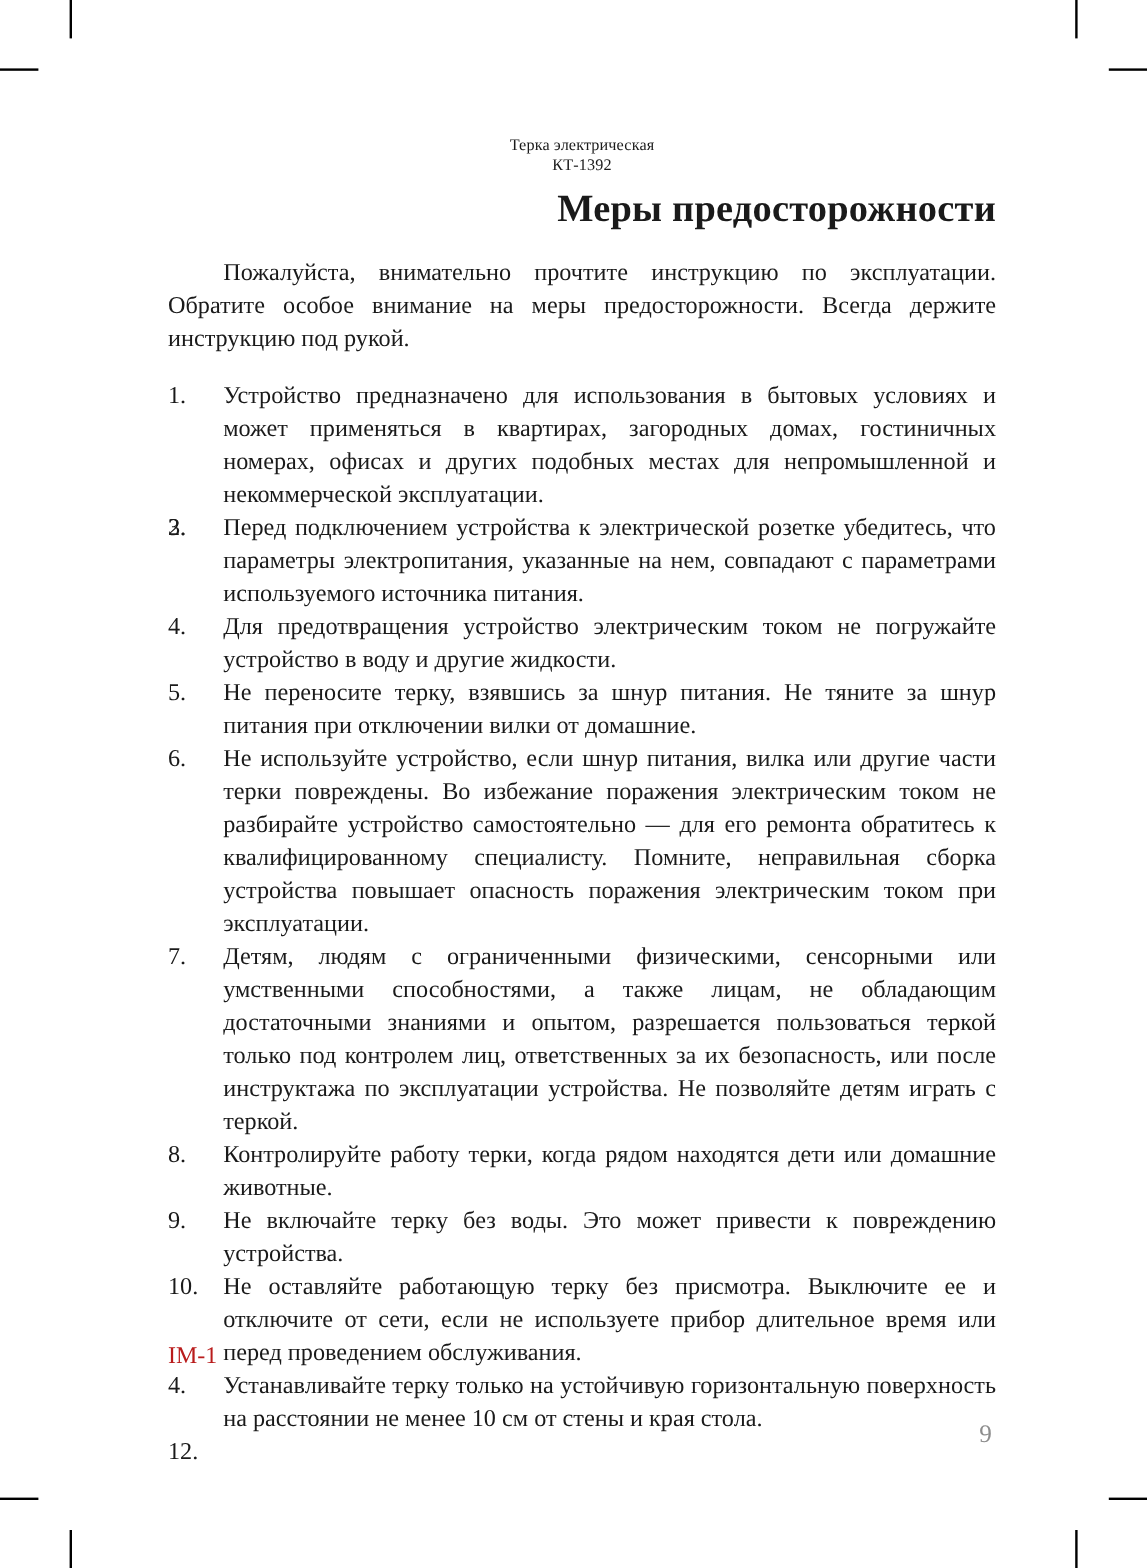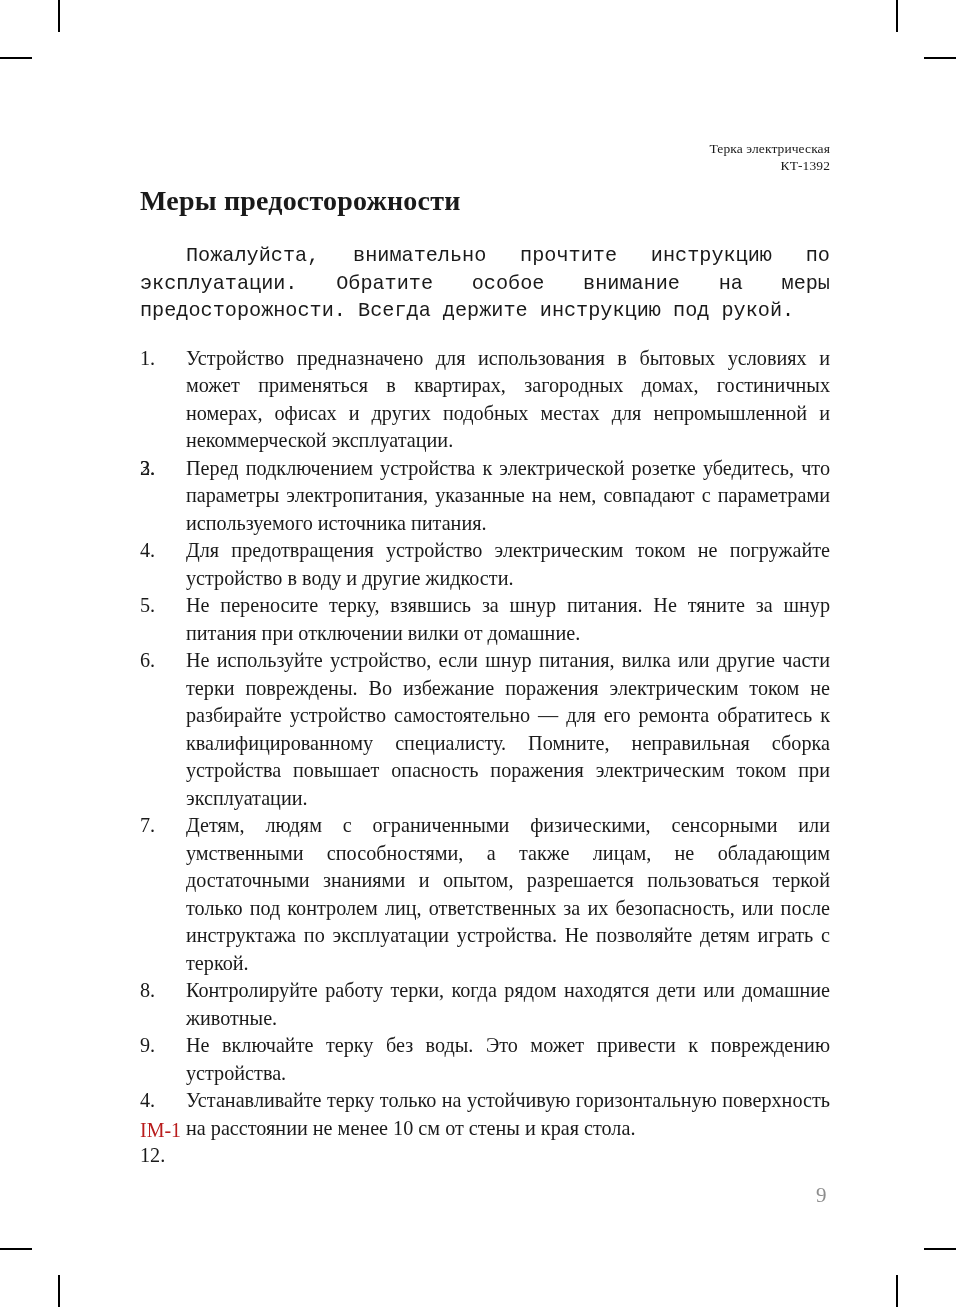--- a/index.html
+++ b/index.html
@@ -36,51 +36,49 @@
   
   .page {
     position: absolute;
     left: 140px;
     top: 112px;
     width: 690px;
   }
 
   
   .runhead {
-    text-align: right;
+    text-align: center;
     font-size: 13.5px;
     line-height: 17px;
     letter-spacing: 0.1px;
     color: #1a1a1a;
-    margin-top: 28px;
   }
   .runhead div { white-space: nowrap; }
 
   
   .doc-title {
-    text-align: left;
+    text-align: right;
     font-weight: bold;
-    font-size: 28px;
+    font-size: 32px;
     line-height: 30px;
     margin-top: 12px;
     margin-bottom: 0;
     letter-spacing: 0.2px;
   }
 
   
   .intro {
     margin-top: 26px;
     text-indent: 46px;
     text-align: justify;
     font-size: 20.2px;
     line-height: 27.5px;
     letter-spacing: 0;
     -moz-text-align-last: left;
     text-align-last: left;
-    font-family: Liberation Mono, monospace;
   }
 
   
   .list {
     margin: 0;
     padding: 0;
     list-style: none;
   }
   .list-item {
     position: relative;
@@ -186,20 +184,24 @@
     <li class="list-item">
       <span class="num">8.</span>
       <span>Контролируйте работу терки, когда рядом находятся дети или домашние животные.</span>
     </li>
 
     <li class="list-item">
       <span class="num">9.</span>
       <span>Не включайте терку без воды. Это может привести к повреждению устройства.</span>
     </li>
 
+    <li class="list-item wide">
+      <span class="num">10.</span>
+      <span>Не оставляйте работающую терку без присмотра. Выключите ее и отключите от сети, если не используете прибор длительное время или перед проведением обслуживания.</span>
+    </li>
 
     <li class="list-item wide">
       <span class="num">4.</span>
       <span>Устанавливайте терку только на устойчивую горизонтальную поверхность на расстоянии не менее 10 см от стены и края стола.</span>
     </li>
 
     <li class="list-item wide">
       <span class="num">12.</span>
 
     </li>

